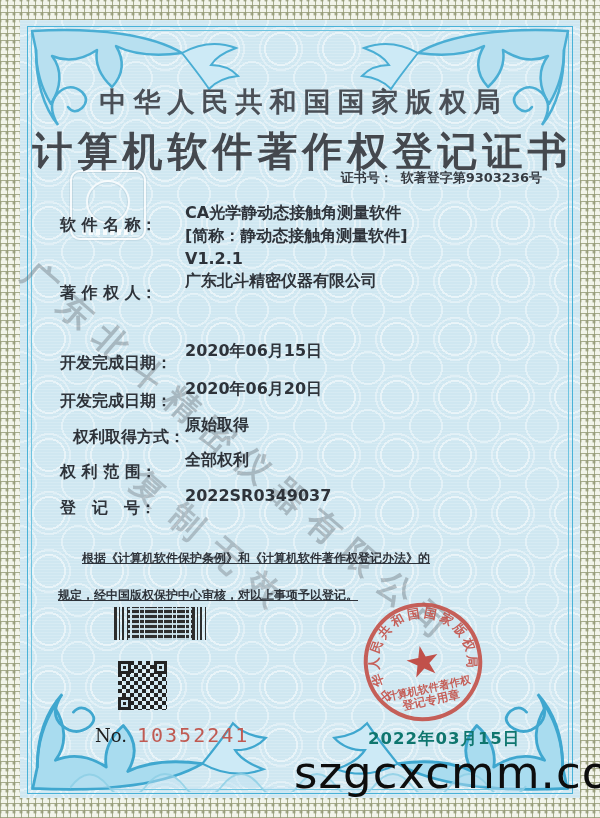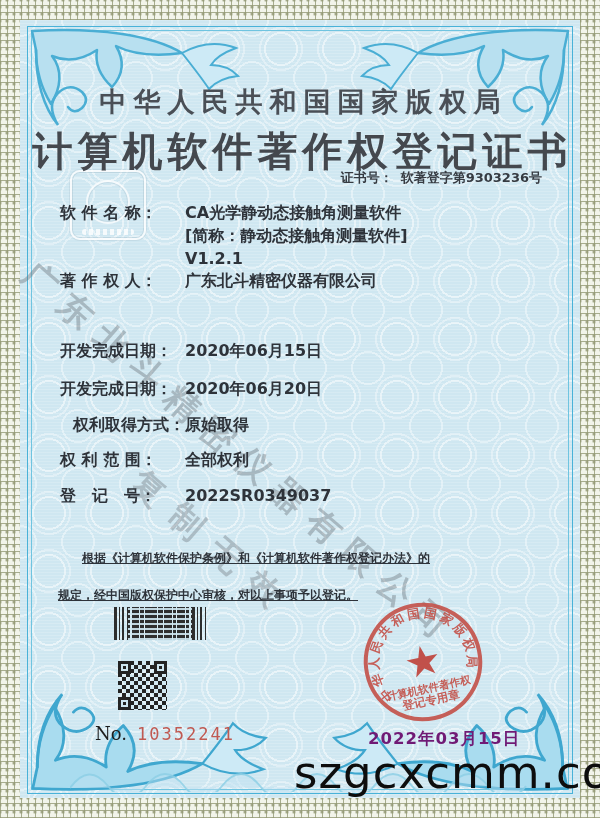--- a/index.html
+++ b/index.html
@@ -68,21 +68,21 @@
   .title{position:absolute;left:0;right:0;top:124px;text-align:center;z-index:3;
     font-family:"DejaVu Serif","Liberation Serif",serif;font-weight:700;
     font-size:40px;letter-spacing:5px;padding-left:5px;color:#44484e;}
   .certno{position:absolute;right:58px;top:169px;z-index:3;
     font-size:13px;font-weight:700;color:#363b42;}
   .certno .lbl{margin-right:8px;}
 
   
   .row{position:absolute;left:60px;display:flex;z-index:3;
     font-size:16px;font-weight:700;color:#2e333a;line-height:23px;}
-  .row .lbl{width:125px;flex:0 0 125px;}
+  .row .lbl{width:125px;flex:0 0 125px;margin-top:12px;}
   .row .val{white-space:nowrap;}
   #row-name{top:201px;}
   #row-author{top:269px;}
   #row-dev{top:339px;}
   #row-pub{top:377px;}
   #row-acq{top:413px;text-align:right;}
   #row-scope{top:448px;}
   #row-reg{top:484px;}
 
   .statement{position:absolute;left:58px;right:54px;top:540px;z-index:3;
@@ -108,29 +108,29 @@
   .qr .finder::after{content:"";position:absolute;left:2px;top:2px;width:3px;height:3px;background:#242424;}
   .qr .f-tl{left:0;top:0;}
   .qr .f-tr{right:0;top:0;}
   .qr .f-bl{left:0;bottom:0;}
 
   
   .serial{position:absolute;left:95px;top:723px;z-index:3;display:flex;align-items:baseline;}
   .serial .prefix{font-family:"DejaVu Serif","Liberation Serif",serif;
     font-size:18px;color:#1d1d1d;margin-right:10px;}
   .serial .num{font-family:"DejaVu Sans Mono","Liberation Mono",monospace;
-    font-size:17px;letter-spacing:2px;color:#c05a52;}
+    font-size:20px;letter-spacing:2px;color:#c05a52;}
 
   
   .seal{position:absolute;left:356px;top:595px;width:134px;height:134px;z-index:4;
     transform:rotate(-12deg);opacity:.92;}
   .seal text{font-family:"DejaVu Sans","Liberation Sans",sans-serif;font-weight:700;}
 
   .issue-date{position:absolute;left:368px;top:728px;z-index:3;
-    font-size:16.5px;font-weight:700;letter-spacing:1px;color:#701a75;}
+    font-size:16.5px;font-weight:700;letter-spacing:1px;color:#0f766e;}
 
   
   .overlay-url{position:absolute;left:294px;top:746px;z-index:5;white-space:nowrap;
     font-size:45px;font-weight:400;letter-spacing:1px;color:#0d0d0d;}
 </style>
 </head>
 <body>
 
 <div id="certificate">
 

